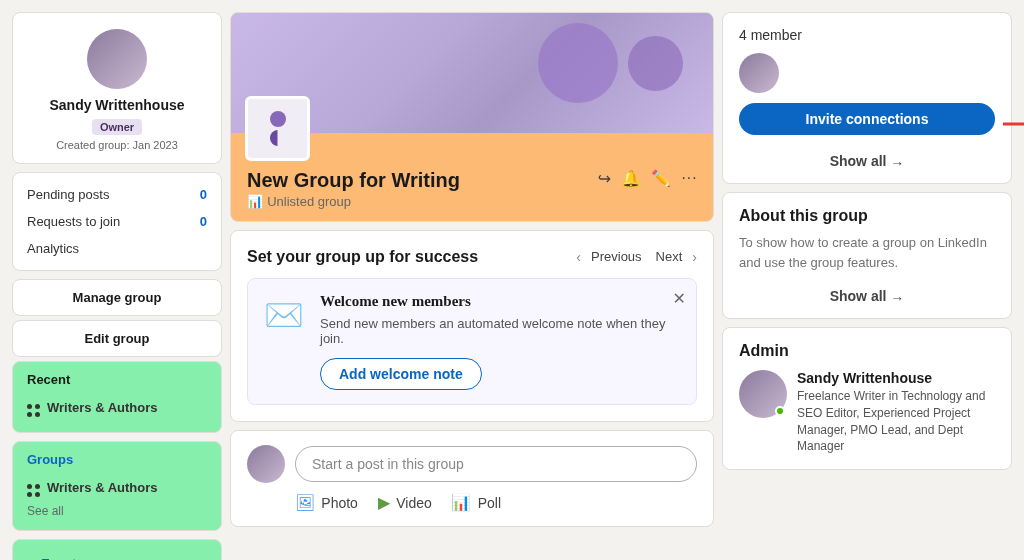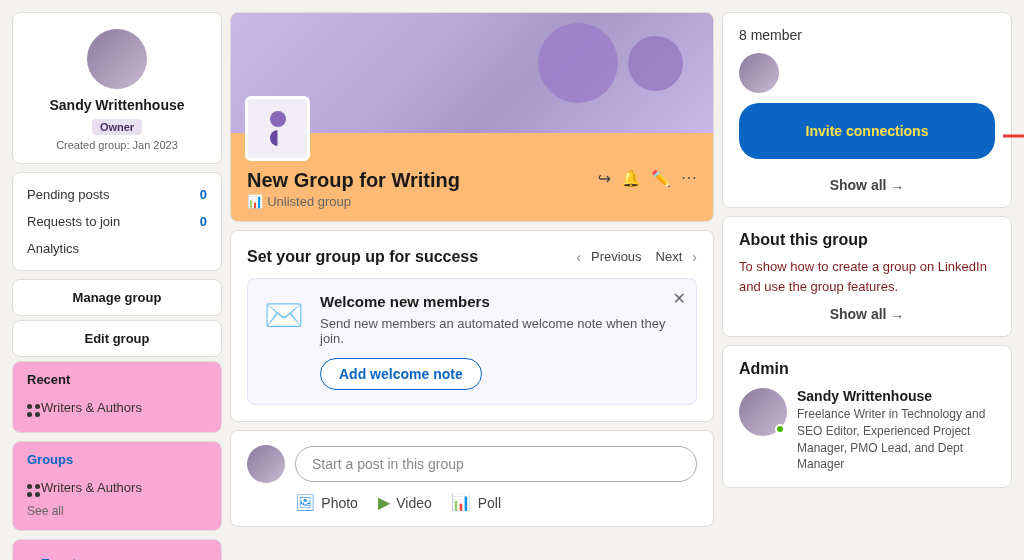--- a/index.html
+++ b/index.html
@@ -12,23 +12,23 @@
     .profile-avatar { width: 60px; height: 60px; border-radius: 50%; background: #c9b9d0; margin: 0 auto 8px; overflow: hidden; position: relative; }
     .profile-avatar-img { width: 100%; height: 100%; object-fit: cover; background: linear-gradient(135deg, #8b7a9e 0%, #c9b9d0 100%); }
     .profile-name { font-size: 14px; font-weight: 700; color: #1a1a1a; margin-bottom: 4px; }
     .profile-badge { display: inline-block; background: #e8e0f0; color: #4a3060; font-size: 11px; font-weight: 600; padding: 2px 8px; border-radius: 4px; margin-bottom: 4px; }
     .profile-meta { font-size: 11px; color: #666; }
 
     .nav-list { background: #fff; border-radius: 8px; border: 1px solid #e0ddd8; margin-bottom: 8px; padding: 8px 0; }
     .nav-item { display: flex; justify-content: space-between; align-items: center; padding: 6px 14px; font-size: 13px; color: #333; cursor: pointer; }
     .nav-badge { color: #0a66c2; font-weight: 600; font-size: 13px; }
 
-    .section-card { background: #f9a8d4; border-radius: 8px; border: 1px solid #e0ddd8; margin-bottom: 8px; padding: 10px 14px; }
+    .section-card { background: #86efac; border-radius: 8px; border: 1px solid #e0ddd8; margin-bottom: 8px; padding: 10px 14px; }
     .section-title { font-size: 13px; font-weight: 600; color: #1a1a1a; margin-bottom: 6px; }
-    .section-link { display: flex; align-items: center; gap: 0; font-size: 13px; color: #333; padding: 4px 0; cursor: pointer; }
+    .section-link { display: flex; align-items: center; gap: 6px; font-size: 13px; color: #333; padding: 4px 0; cursor: pointer; font-weight: bold; }
     .section-link-blue { color: #0a66c2; font-weight: 600; }
     .see-all { font-size: 12px; color: #666; padding: 2px 0; cursor: pointer; }
 
     .action-btn-card { background: #fff; border-radius: 8px; border: 1px solid #e0ddd8; margin-bottom: 4px; }
     .action-btn { width: 100%; padding: 10px 14px; font-size: 13px; font-weight: 600; background: none; border: none; cursor: pointer; color: #1a1a1a; text-align: center; }
 
     .events-section { display: flex; align-items: center; justify-content: space-between; padding: 6px 14px; font-size: 13px; color: #0a66c2; font-weight: 600; cursor: pointer; }
 
     
     .main-content { flex: 1; display: flex; flex-direction: column; gap: 8px; min-width: 0; }
@@ -51,44 +51,44 @@
     .setup-card { background: #fff; border-radius: 8px; border: 1px solid #e0ddd8; padding: 16px; }
     .setup-header { display: flex; justify-content: space-between; align-items: center; margin-bottom: 12px; }
     .setup-title { font-size: 16px; font-weight: 700; color: #1a1a1a; }
     .setup-nav { display: flex; align-items: center; gap: 6px; font-size: 13px; color: #666; }
     .setup-nav-btn { background: none; border: none; cursor: pointer; color: #444; font-size: 13px; padding: 2px 4px; }
     .setup-nav-chevron { color: #888; font-size: 14px; }
 
     .welcome-card { background: #f8f7ff; border: 1px solid #e8e0f8; border-radius: 8px; padding: 14px; display: flex; gap: 14px; align-items: flex-start; position: relative; }
     .welcome-icon { width: 44px; height: 44px; flex-shrink: 0; display: flex; align-items: center; justify-content: center; }
     .welcome-content { flex: 1; }
-    .welcome-title { font-size: 15px; font-weight: 700; color: #1a1a1a; margin-bottom: 4px; }
+    .welcome-title { font-size: 15px; font-weight: 700; color: #1a1a1a; margin-bottom: 4px; font-family: Liberation Serif, serif; }
     .welcome-desc { font-size: 13px; color: #555; margin-bottom: 12px; margin-top: 6px; }
     .add-welcome-btn { border: 1.5px solid #0a66c2; color: #0a66c2; background: #fff; border-radius: 20px; padding: 7px 18px; font-size: 14px; font-weight: 600; cursor: pointer; }
     .close-btn { position: absolute; top: 10px; right: 10px; background: none; border: none; cursor: pointer; color: #666; font-size: 16px; }
 
     .post-card { background: #fff; border-radius: 8px; border: 1px solid #e0ddd8; padding: 14px 16px; }
     .post-input-row { display: flex; align-items: center; gap: 10px; }
     .post-avatar { width: 38px; height: 38px; border-radius: 50%; background: linear-gradient(135deg, #8b7a9e 0%, #c9b9d0 100%); flex-shrink: 0; }
     .post-input { flex: 1; border: 1.5px solid #b0acb0; border-radius: 20px; padding: 9px 16px; font-size: 14px; color: #888; background: #fff; cursor: pointer; }
     .post-actions { display: flex; gap: 20px; margin-top: 10px; padding-left: 48px; }
     .post-action { display: flex; align-items: center; gap: 6px; font-size: 14px; color: #444; cursor: pointer; font-weight: 500; }
     .post-action-icon { font-size: 16px; }
 
     
     .right-sidebar { width: 290px; flex-shrink: 0; display: flex; flex-direction: column; gap: 8px; }
     .right-card { background: #fff; border-radius: 8px; border: 1px solid #e0ddd8; padding: 14px 16px; }
     .members-header { font-size: 14px; color: #333; margin-bottom: 10px; }
     .member-avatar-row { display: flex; gap: 8px; align-items: center; margin-bottom: 10px; }
     .member-avatar { width: 40px; height: 40px; border-radius: 50%; background: linear-gradient(135deg, #8b7a9e 0%, #c9b9d0 100%); }
-    .invite-btn { background: #0a66c2; color: #fde047; border: none; border-radius: 20px; padding: 20px 18px; font-size: 14px; font-weight: 600; cursor: pointer; width: 100%; margin-bottom: 10px; }
+    .invite-btn { background: #0a66c2; color: #ffffff; border: none; border-radius: 20px; padding: 8px 18px; font-size: 14px; font-weight: 600; cursor: pointer; width: 100%; margin-bottom: 10px; }
     .show-all-link { display: flex; align-items: center; justify-content: center; gap: 4px; font-size: 14px; color: #444; cursor: pointer; font-weight: 600; }
 
     .about-title { font-size: 16px; font-weight: 700; color: #1a1a1a; margin-bottom: 8px; }
-    .about-desc { font-size: 13px; color: #7f1d1d; line-height: 1.5; margin-bottom: 10px; }
+    .about-desc { font-size: 13px; color: #737373; line-height: 1.5; margin-bottom: 16px; }
 
     .admin-title { font-size: 16px; font-weight: 700; color: #1a1a1a; margin-bottom: 10px; }
     .admin-row { display: flex; gap: 10px; }
     .admin-avatar { width: 48px; height: 48px; border-radius: 50%; background: linear-gradient(135deg, #8b7a9e 0%, #c9b9d0 100%); flex-shrink: 0; position: relative; }
     .online-dot { position: absolute; bottom: 2px; right: 2px; width: 10px; height: 10px; border-radius: 50%; background: #44b700; border: 2px solid #fff; }
     .admin-info { flex: 1; }
     .admin-name { font-size: 14px; font-weight: 700; color: #1a1a1a; }
     .admin-owner-badge { display: inline-block; background: #e8e0f0; color: #4a3060; font-size: 10px; font-weight: 700; padding: 1px 7px; border-radius: 4px; margin-left: 4px; }
     .admin-desc { font-size: 12px; color: #555; line-height: 1.4; margin-top: 2px; }
 
@@ -252,21 +252,21 @@
           <span class="post-action-icon" style="color:#c37d16;">📊</span>
           <span>Poll</span>
         </div>
       </div>
     </div>
   </div>
 
   <div class="right-sidebar">
 
     <div class="right-card">
-      <div class="members-header">8 member</div>
+      <div class="members-header">4 member</div>
       <div class="member-avatar-row">
         <div class="member-avatar"></div>
       </div>
       <div class="invite-btn-wrapper" style="position:relative;">
         <button class="invite-btn">Invite connections</button>
         
         <svg class="red-arrow" width="55" height="30" viewBox="0 0 55 30" style="position:absolute;right:-58px;top:50%;transform:translateY(-50%);">
           <line x1="5" y1="15" x2="45" y2="15" stroke="#e53935" stroke-width="3" marker-end="url(#arrowhead)"></line>
           <defs>
             <marker id="arrowhead" markerWidth="8" markerHeight="8" refX="4" refY="4" orient="auto">

